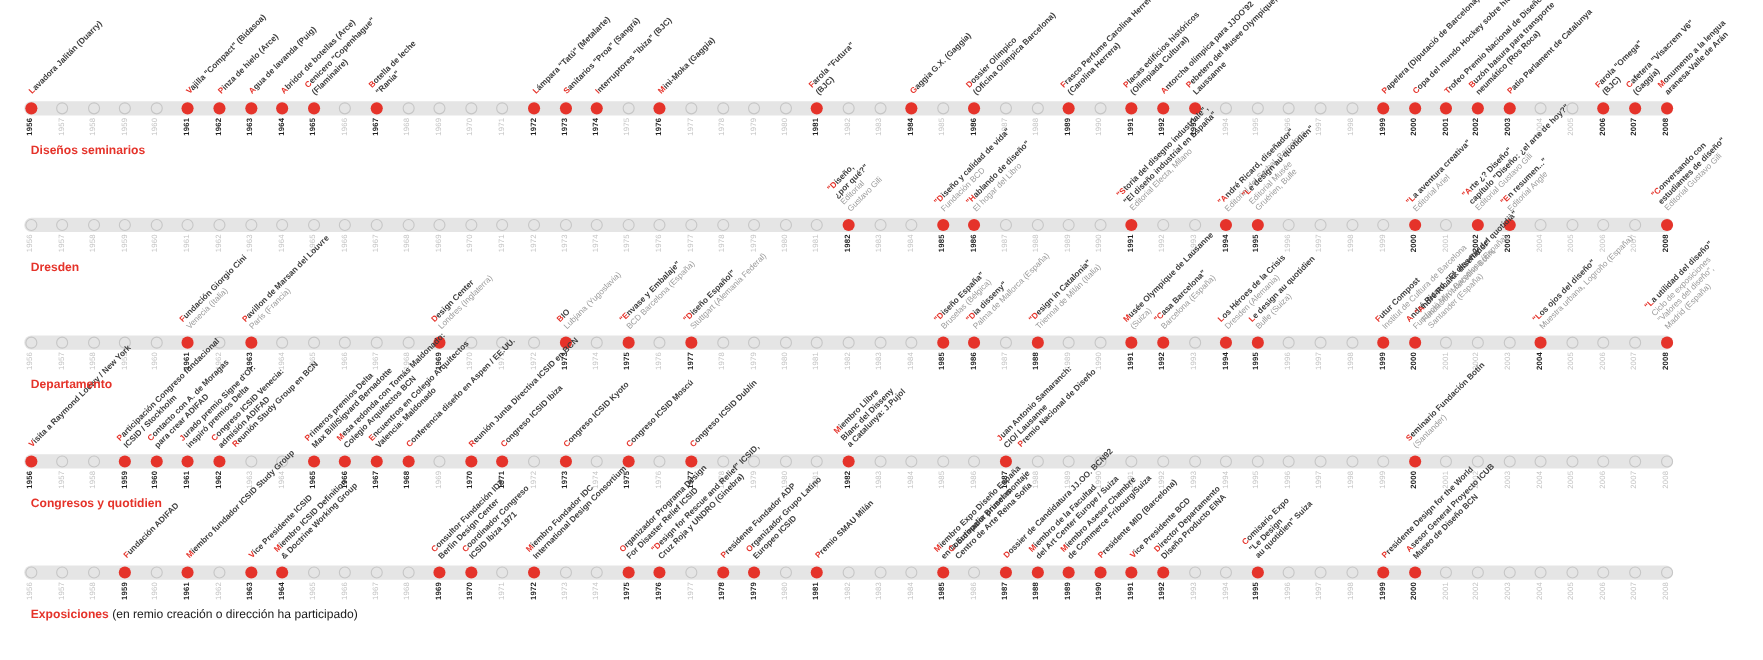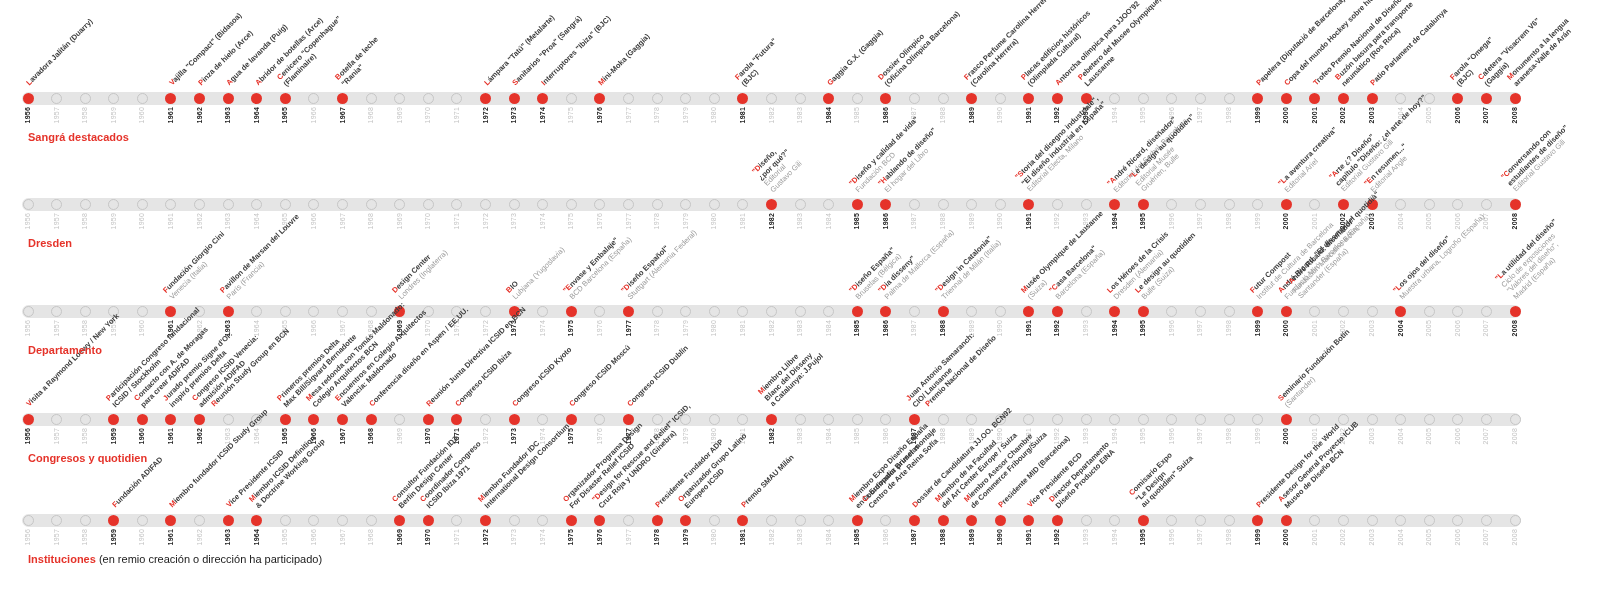--- a/index.html
+++ b/index.html
@@ -926,18 +926,18 @@
         </div>
         <div class="ev" style="left: 1260.63px;">
           <div><span class="red">P</span>residente Design for the World</div>
         </div>
         <div class="ev" style="left: 1289.23px;">
           <div><span class="red">A</span>sesor General Proyecto ICUB</div>
           <div>Museo de Diseño BCN</div>
         </div>
       </div>
     </div>
-  <div class="sec" style="top:131px"><span>Sangrá destacados</span><span class="suffix"></span></div>
+  <div class="sec" style="top:131px"><span>Diseños seminarios</span><span class="suffix"></span></div>
   <div class="sec" style="top:237px"><span>Dresden</span><span class="suffix"></span></div>
   <div class="sec" style="top:344px"><span>Departamento</span><span class="suffix"></span></div>
   <div class="sec" style="top:452px"><span>Congresos y quotidien</span><span class="suffix"></span></div>
-  <div class="sec" style="top:553px"><span>Instituciones</span><span class="suffix"> (en remio creación o dirección ha participado)</span></div>
+  <div class="sec" style="top:553px"><span>Exposiciones</span><span class="suffix"> (en remio creación o dirección ha participado)</span></div>
 </div>
 
 </body></html>

